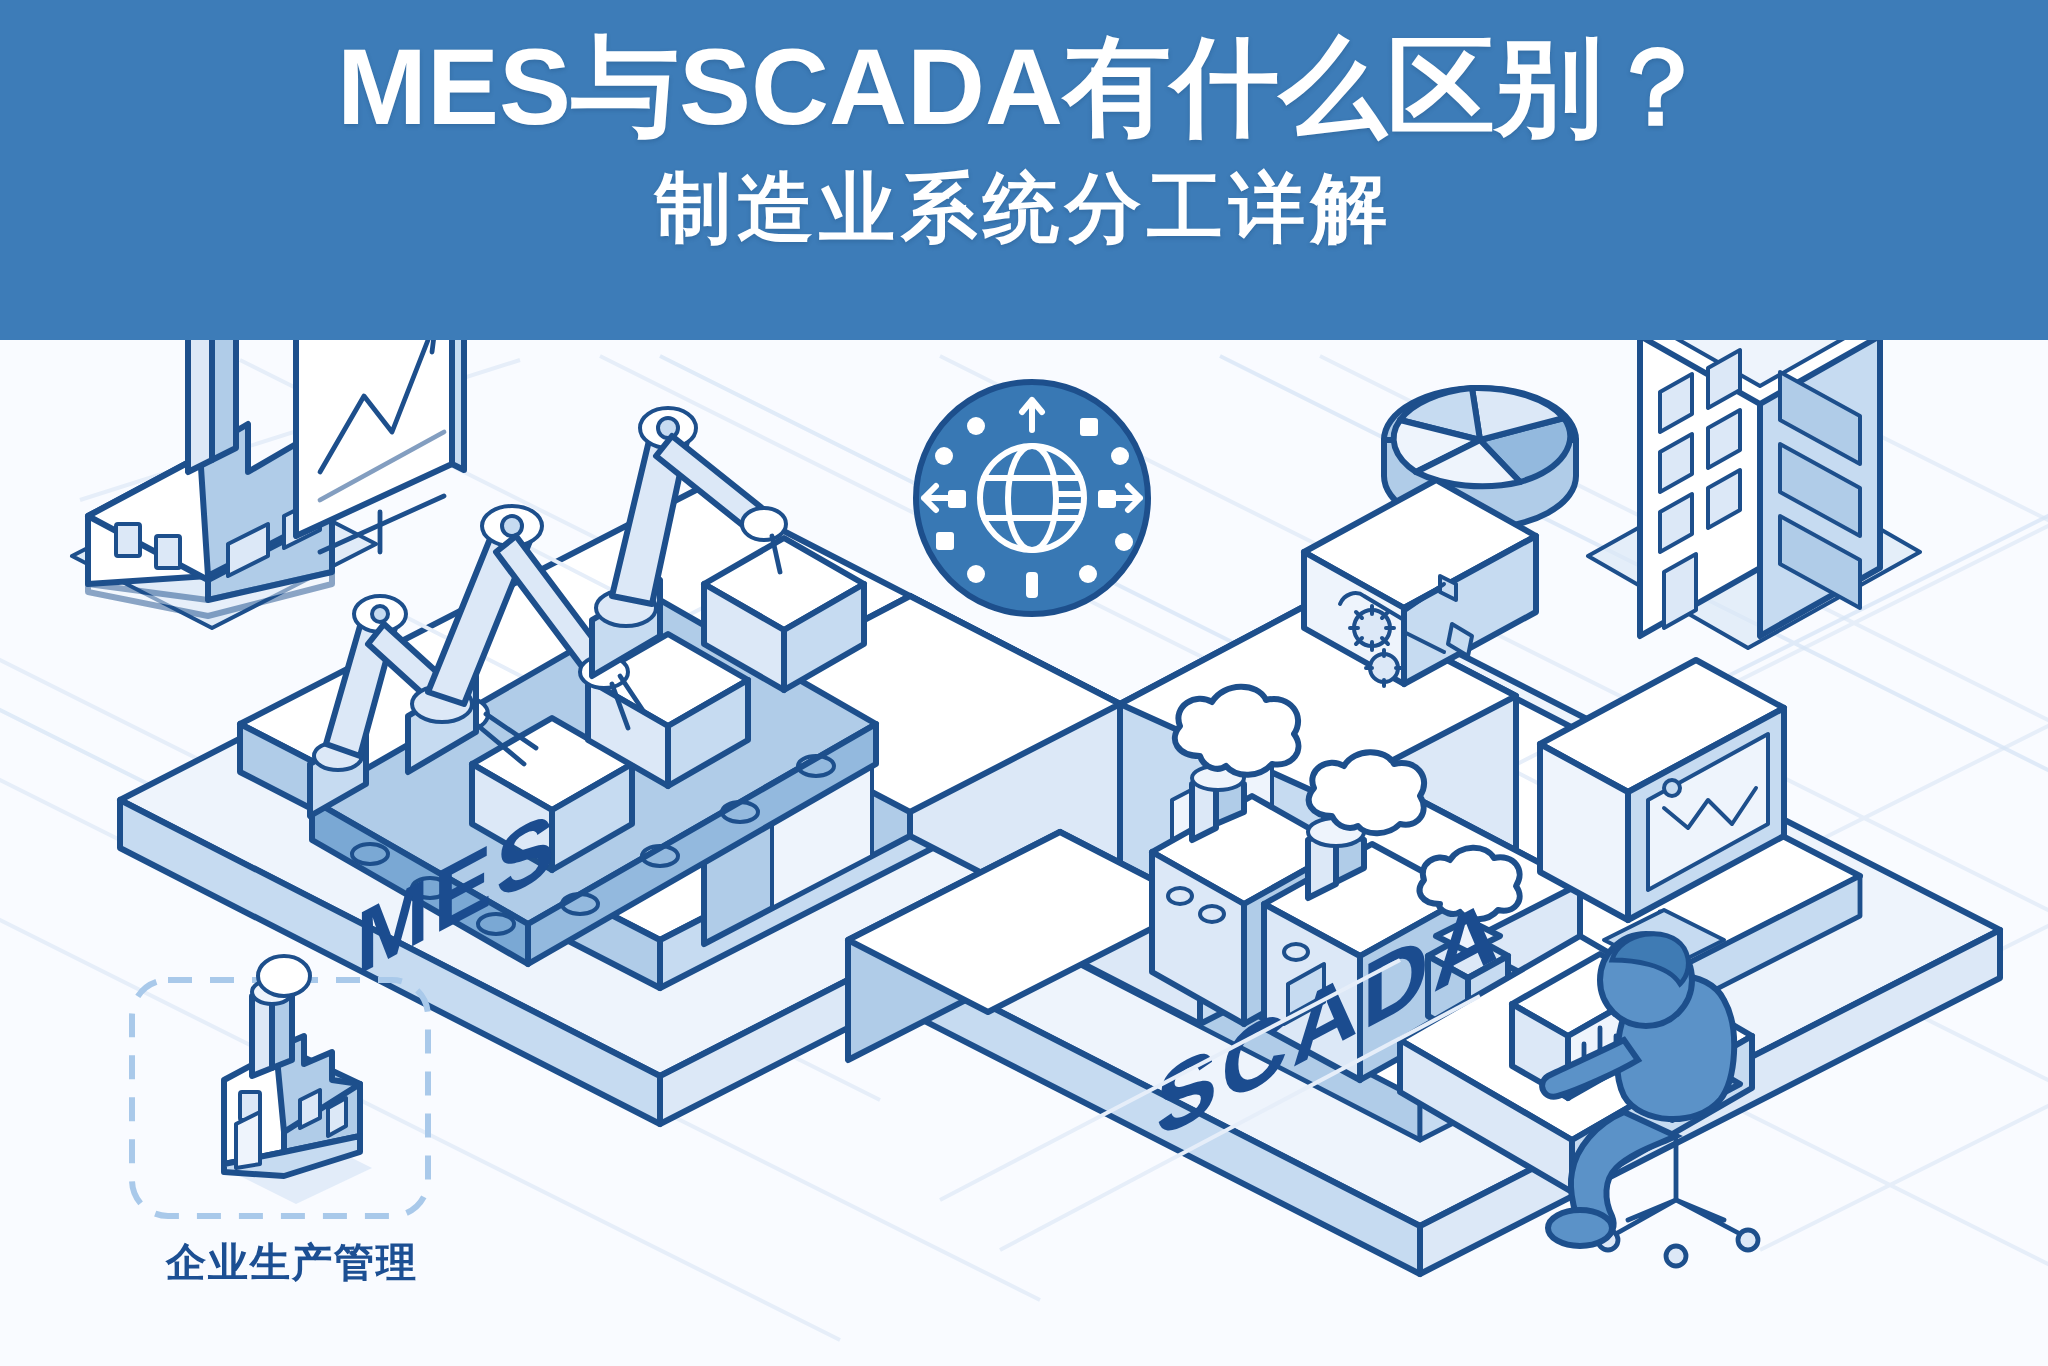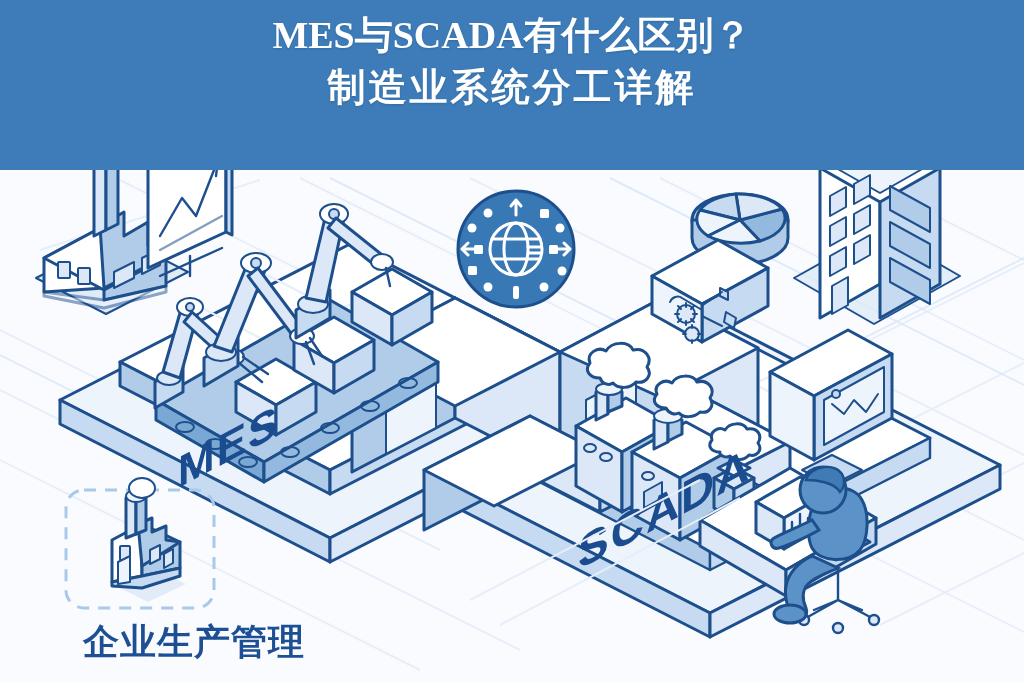--- a/index.html
+++ b/index.html
@@ -18,44 +18,43 @@
     z-index:5;
   }
   .title-wrap{
     position:absolute;left:0;top:0;width:1024px;height:170px;
     display:flex;flex-direction:column;align-items:center;justify-content:flex-start;
     z-index:6;pointer-events:none;
   }
   .main-title{
     margin-top:16px;
     color:#ffffff;
-    font-size:38px;
+    font-size:54px;
     font-weight:bold;
     letter-spacing:0px;
     line-height:1.05;
     white-space:nowrap;
     text-shadow:0 1px 2px rgba(20,60,100,.25);
-    font-family:Liberation Serif, serif;
   }
   .sub-title{
     margin-top:6px;
     color:#ffffff;
     font-size:38px;
     font-weight:bold;
     letter-spacing:3px;
     white-space:nowrap;
     text-shadow:0 1px 2px rgba(20,60,100,.25);
     text-align:right;
   }
 
   
   .caption{
     position:absolute;
     color:#1c4f93;
-    font-size:36px;
+    font-size:20px;
     font-weight:bold;
     letter-spacing:1px;
     white-space:nowrap;
     z-index:7;
   }
   .caption.left{left:83px;top:618px;}
   .caption.right{left:812px;top:618px;}
 
   
 </style>

